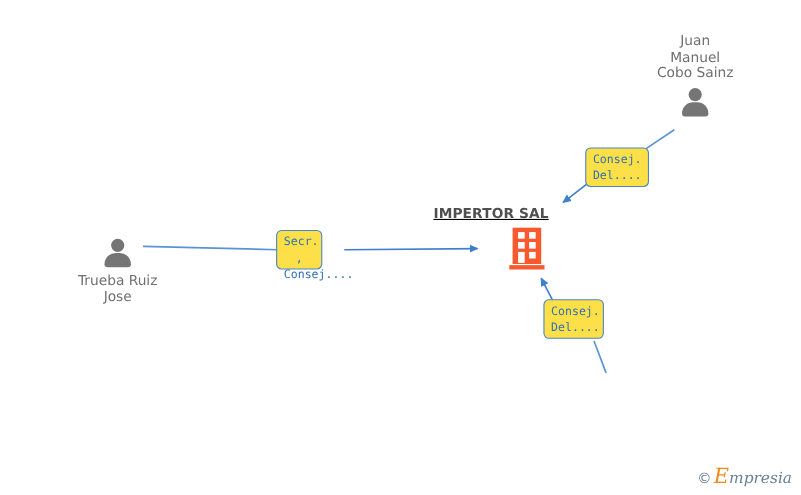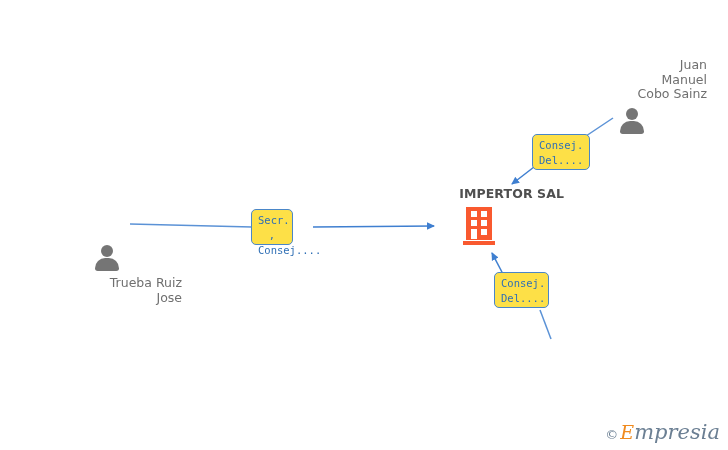--- a/index.html
+++ b/index.html
@@ -23,22 +23,21 @@
     top: 0;
     width: 728px;
     height: 450px;
     pointer-events: none;
   }
 
   
   .person {
     position: absolute;
     width: 150px;
-    text-align: right;
-    margin-top: 28px;
+    text-align: center;
   }
   .person-label {
     color: #6f6f6f;
     font-size: 12.5px;
     line-height: 14.5px;
     font-family: "DejaVu Sans", sans-serif;
     white-space: pre-line;
   }
   .avatar {
     width: 30px;
@@ -63,22 +62,23 @@
     transform: translateX(-50%);
     width: 24px;
     height: 13px;
     background: #757575;
     border-radius: 11px 11px 3px 3px;
   }
 
   
   .company {
     position: absolute;
-    text-align: right;
+    text-align: left;
     width: 170px;
+    text-decoration: underline;
   }
   .company-title {
     font-family: "DejaVu Sans", sans-serif;
     font-weight: bold;
     font-size: 12.5px;
     color: #4f4f4f;
     letter-spacing: 0.1px;
     margin-bottom: 6px;
   }
   .building {
@@ -152,21 +152,21 @@
   }
   .watermark .wm-e {
     color: #f08a1e;
     font-style: italic;
     font-size: 19px;
     font-family: "DejaVu Serif", serif;
   }
   .watermark .wm-rest {
     color: #6b7f93;
     font-style: italic;
-    font-size: 21px;
+    font-size: 14px;
   }
 </style>
 </head>
 <body>
 
 <div id="canvas">
 
   <svg class="connectors" viewBox="0 0 728 450" xmlns="http://www.w3.org/2000/svg">
     <defs>
       <marker id="arrowRight" markerWidth="9" markerHeight="9" refX="7" refY="4.5" orient="auto" markerUnits="userSpaceOnUse">

